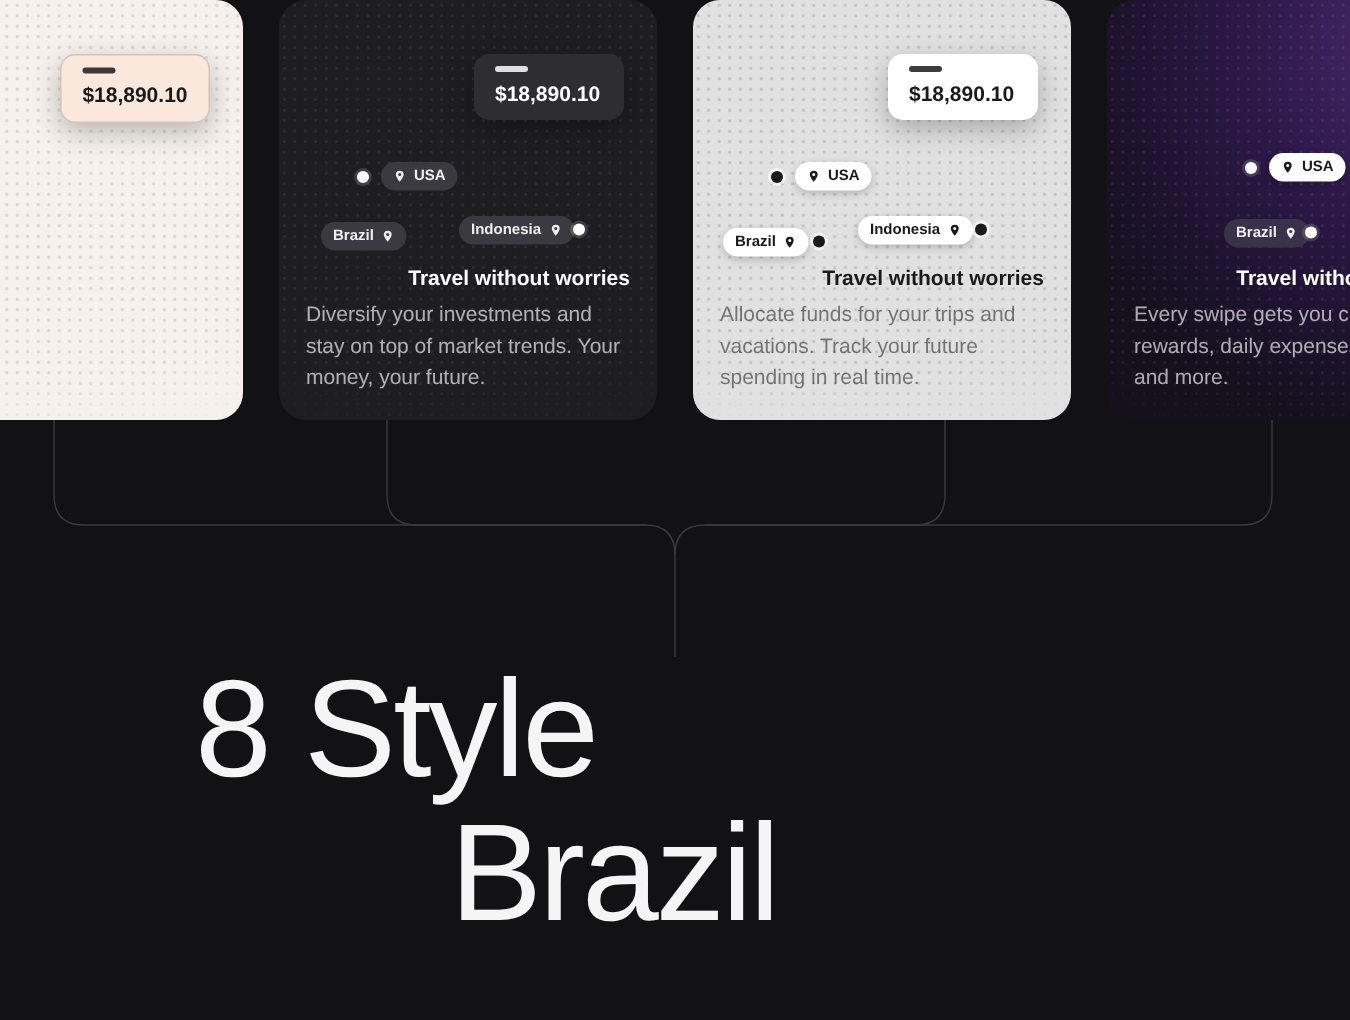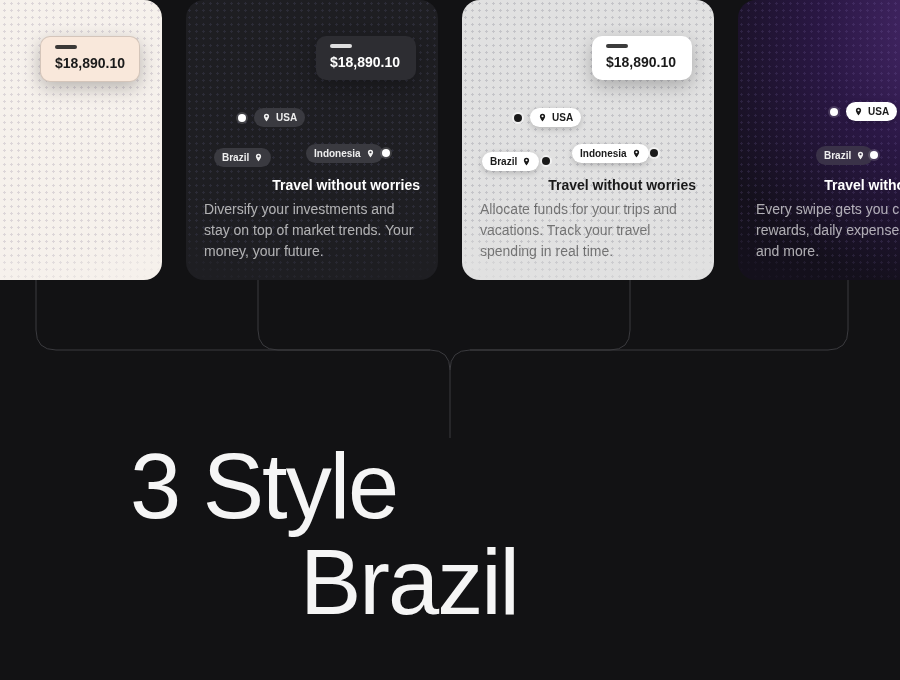--- a/index.html
+++ b/index.html
@@ -214,21 +214,21 @@
     <span class="dot" style="top:157px; left:80px;"></span>
     <span class="chip" style="top:144px; left:110px;">
       <span>Indonesia</span>
       <svg viewBox="0 0 24 24">
           <path fill="currentColor" d="M12 2a7 7 0 0 0-7 7c0 5 7 13 7 13s7-8 7-13a7 7 0 0 0-7-7zm0 9.5A2.5 2.5 0 1 1 12 6a2.5 2.5 0 0 1 0 5.5z"></path>
         </svg>
     </span>
     <span class="dot" style="top:149px; left:188px;"></span>
     <div class="txt">
       <h3>Travel without worries</h3>
-      <p>Allocate funds for your trips and vacations. Track your travel spending in real time.</p>
+      <p>Allocate funds for your trips and vacations. Track your future spending in real time.</p>
     </div>
   </div>
 
   <div class="card card-purple">
     <div class="map"></div>
     <span class="dot" style="top:108px; left:92px;"></span>
     <span class="chip li" style="top:102px; left:108px;">
       <svg viewBox="0 0 24 24">
           <path fill="currentColor" d="M12 2a7 7 0 0 0-7 7c0 5 7 13 7 13s7-8 7-13a7 7 0 0 0-7-7zm0 9.5A2.5 2.5 0 1 1 12 6a2.5 2.5 0 0 1 0 5.5z"></path>
         </svg>
@@ -254,15 +254,15 @@
   <path d="M 36 0  L 36 50  Q 36 70 56 70  L 430 70 Q 450 70 450 90 L 450 158"></path>
 
   <path d="M 258 0 L 258 50 Q 258 70 278 70 L 430 70"></path>
 
   <path d="M 630 0 L 630 50 Q 630 70 610 70 L 470 70"></path>
 
   <path d="M 848 0 L 848 50 Q 848 70 828 70 L 470 70 Q 450 70 450 90"></path>
 </svg>
 
 <div class="headline">
-  <div class="l1">3 Style</div>
+  <div class="l1">8 Style</div>
   <div class="l2">Brazil</div>
 </div>
 
 </body></html>

